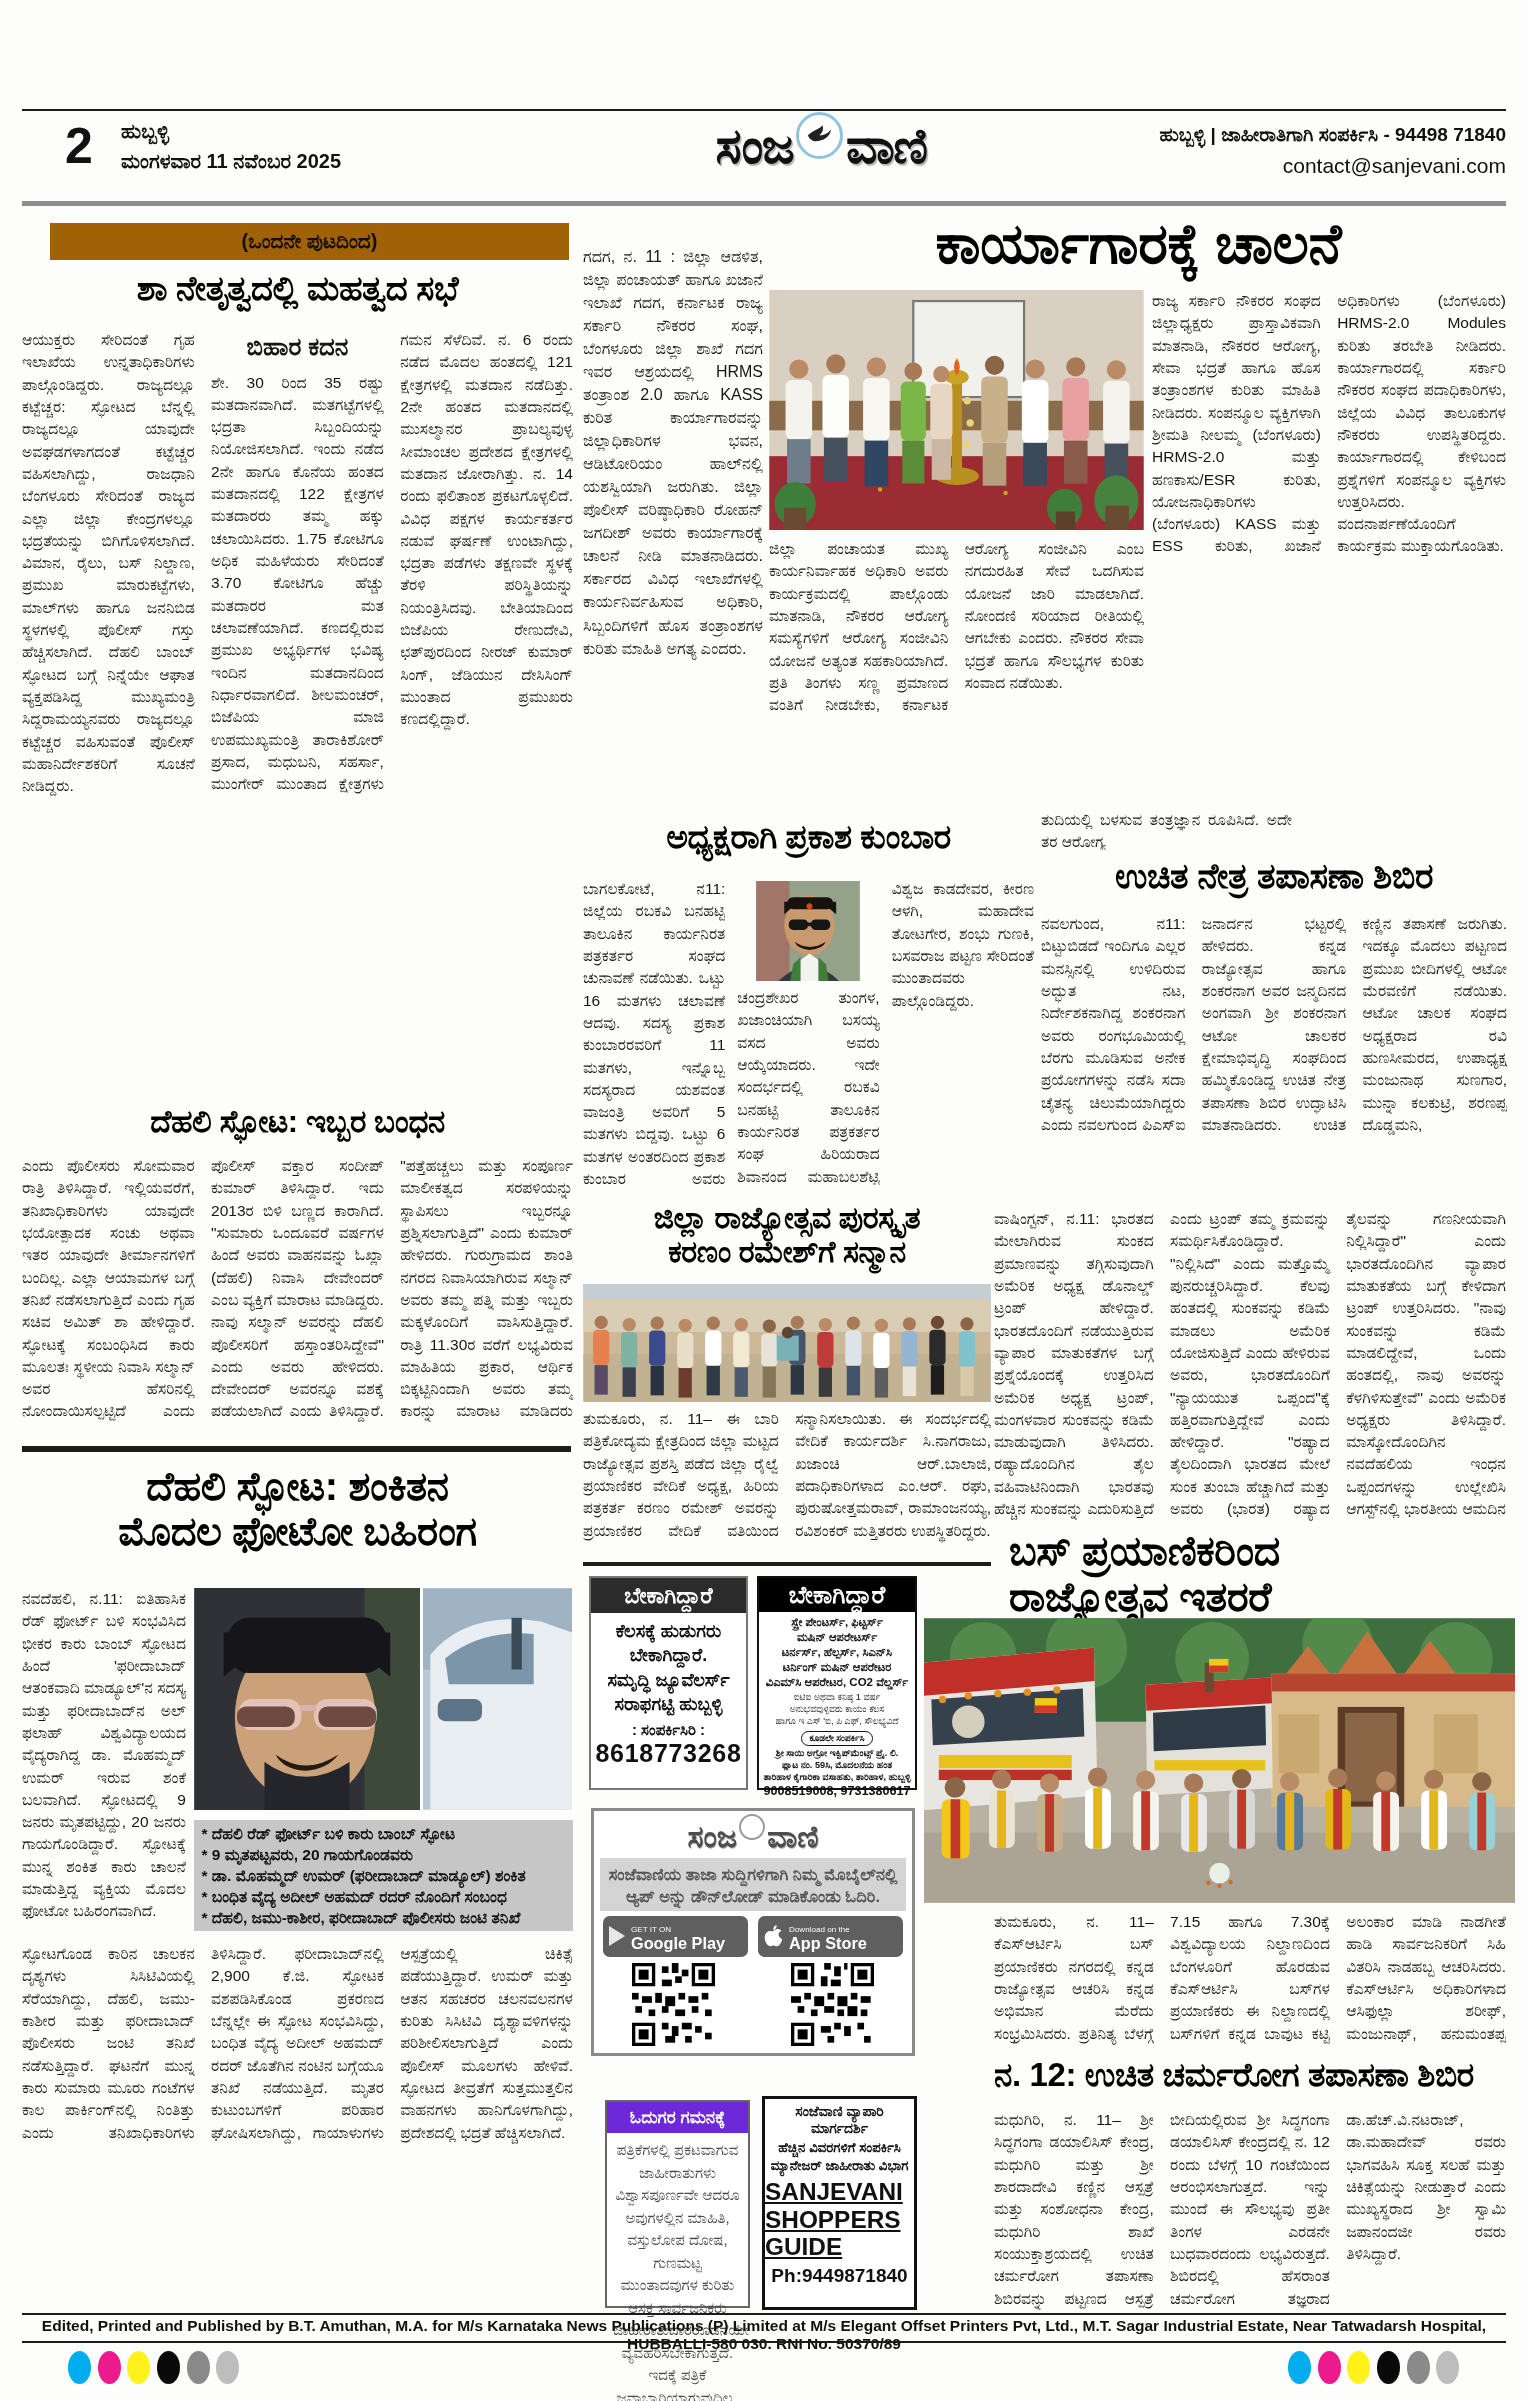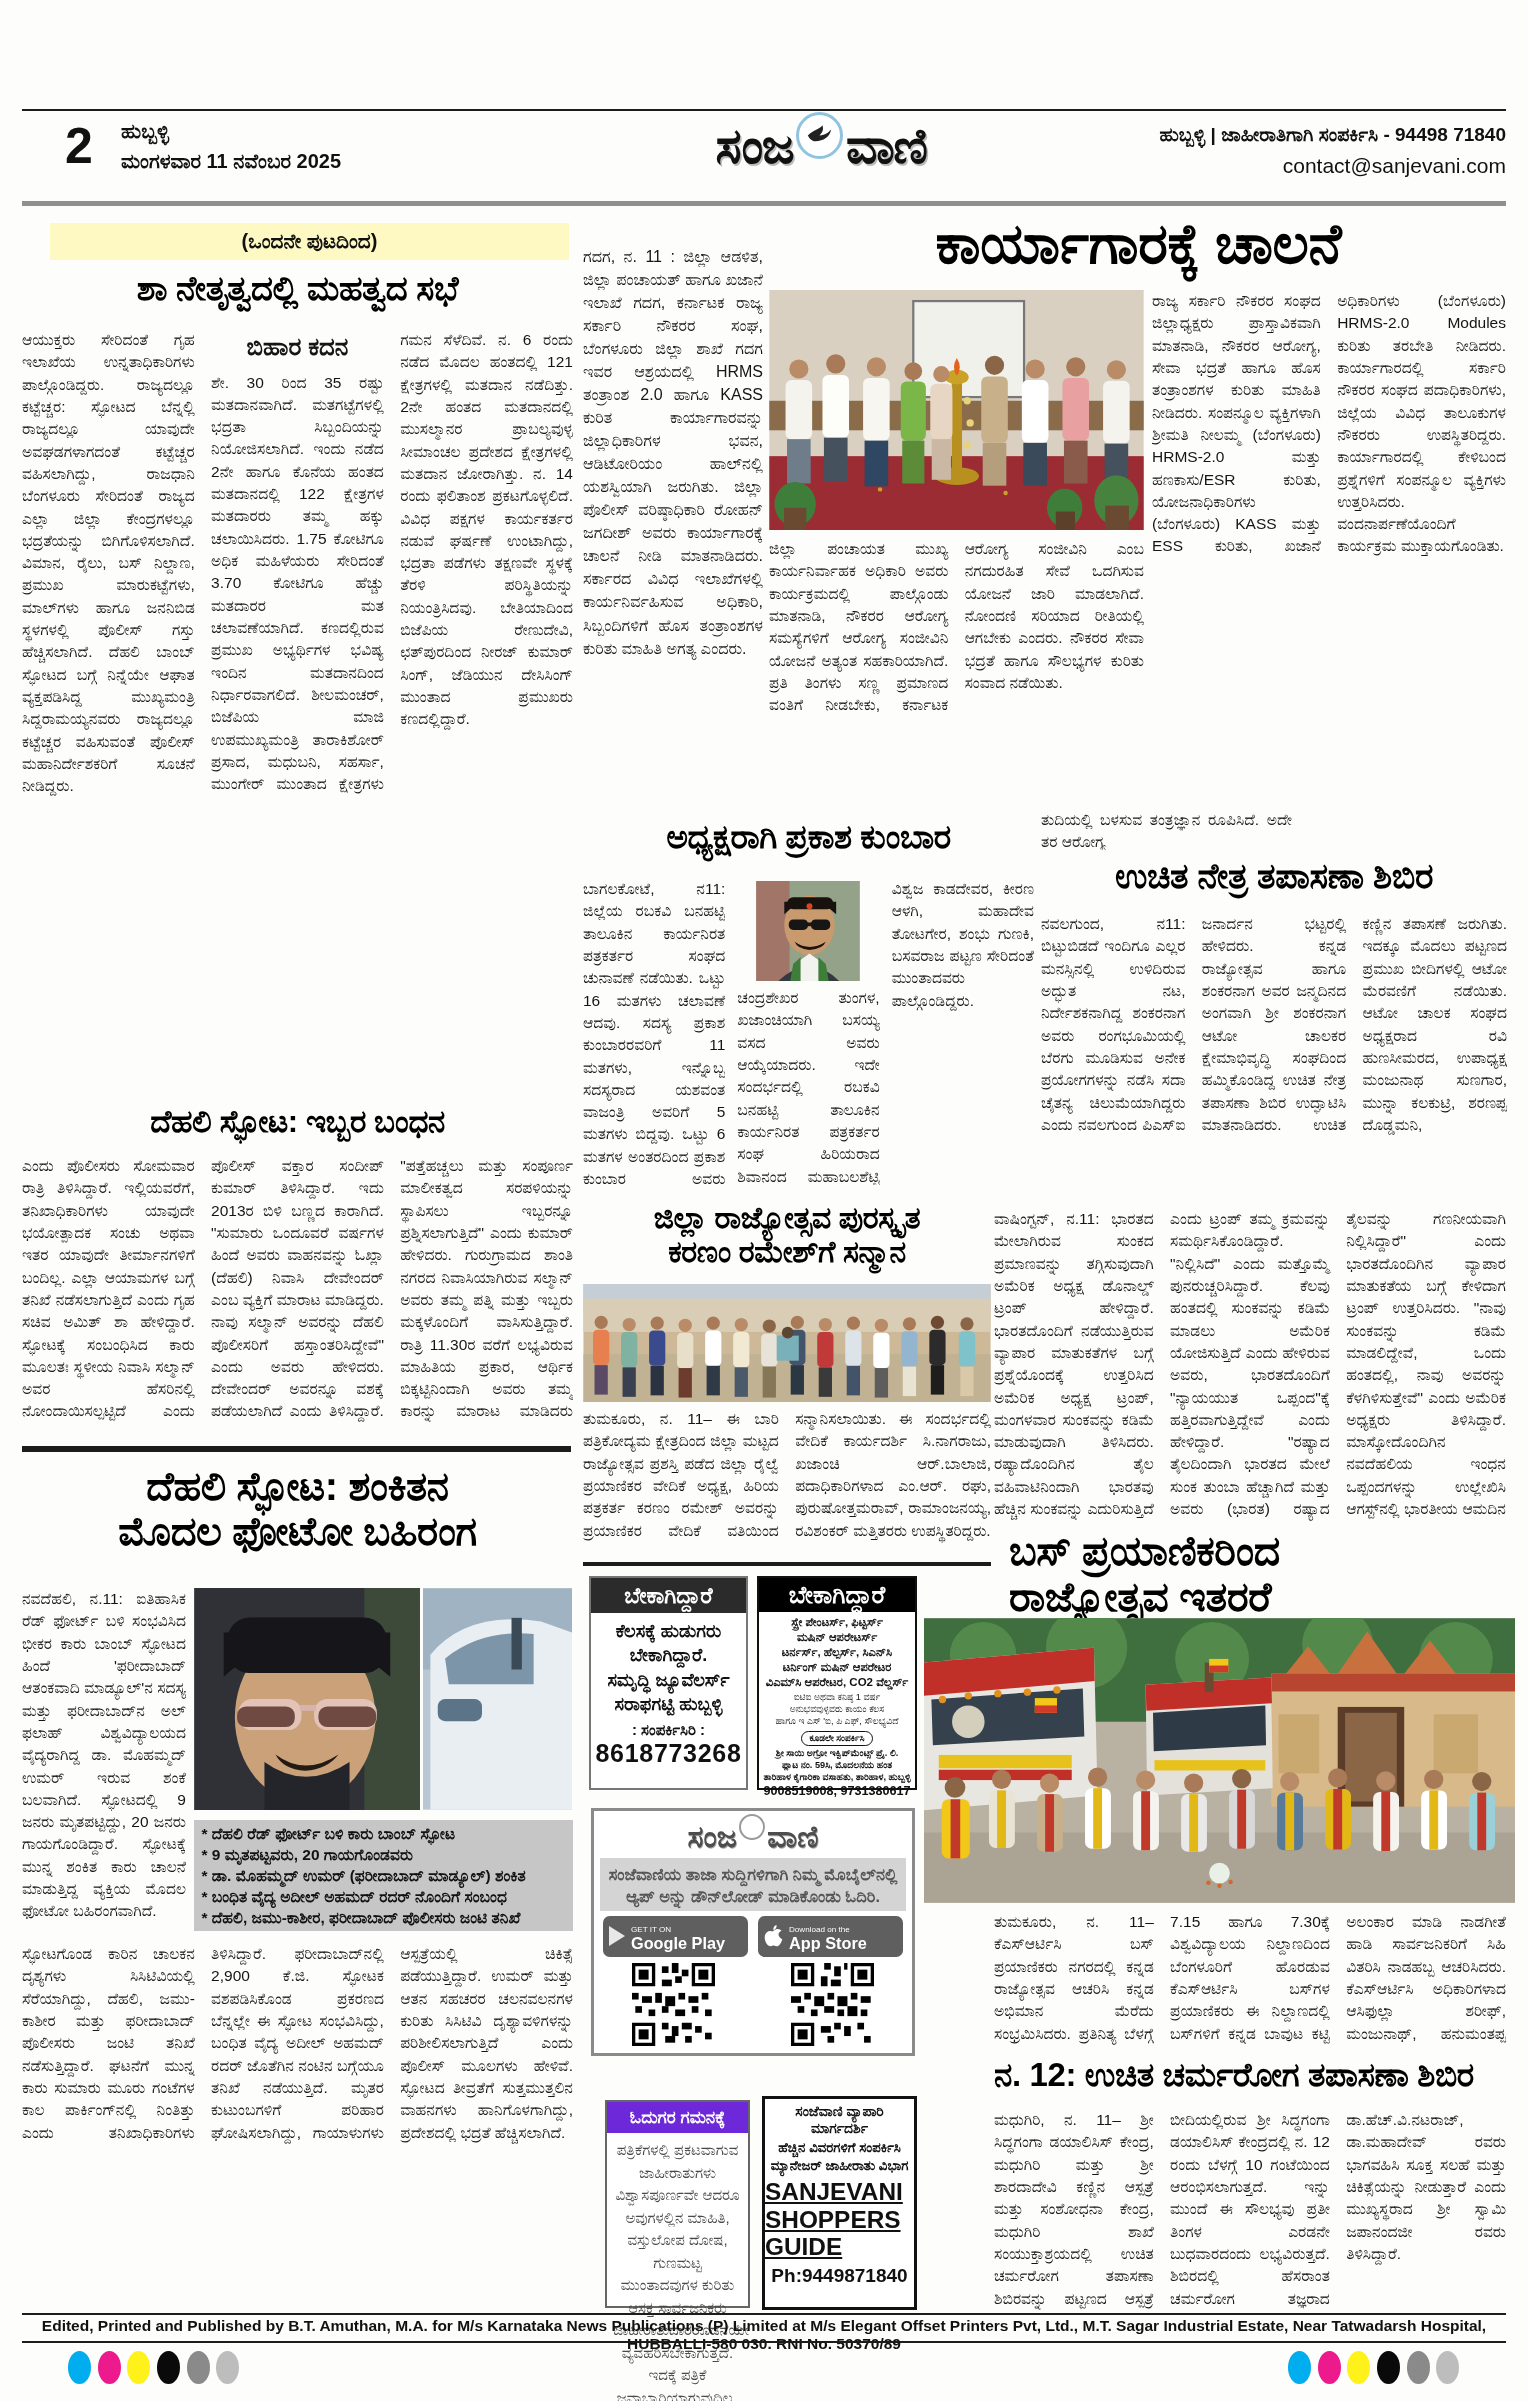--- a/index.html
+++ b/index.html
@@ -4,21 +4,21 @@
 <style>
   html,body{margin:0;padding:0;background:#e9e9e9;}
   #page{position:relative;width:1528px;height:2401px;background:#fdfdfb;margin:0 auto;
         font-family:"Liberation Sans","DejaVu Sans",sans-serif;color:#111;overflow:hidden;}
   .abs{position:absolute;}
   .hr{background:#1c1c1c;}
   .bt{font-size:15.5px;line-height:1.44;text-align:justify;color:#151515;overflow:hidden;}
   .c2{column-count:2;column-gap:16.3px;}
   .c3{column-count:3;column-gap:16.3px;}
   .hl{font-weight:800;text-align:center;color:#000;letter-spacing:-0.4px;line-height:1.12;}
-  .kicker{background:#fef9c3;text-align:center;font-weight:700;font-size:20px;line-height:37px;}
+  .kicker{background:#a16207;text-align:center;font-weight:700;font-size:20px;line-height:37px;}
   .subhead{font-weight:800;font-size:24.4px;text-align:center;margin:13.3px 0 7.4px 0;}
   .pre{white-space:pre-line;}
   .adbox{border:2.2px solid #555;background:#fff;box-sizing:border-box;}
   .adhead{background:#141414;color:#fff;font-weight:800;text-align:center;}
   .badge{background:#5f5f5f;border-radius:6.7px;color:#fff;display:flex;align-items:center;padding:3px 6px;gap:6px;height:41px;box-sizing:border-box;}
   .badge .tag{font-size:8.1px;line-height:1.1;}
   .badge .nm{font-size:16.3px;font-weight:700;line-height:1.05;}
   .dot{width:23px;height:33px;border-radius:50%;display:inline-block;margin-right:6.7px;}
   .playtri{width:0;height:0;border-top:10.4px solid transparent;border-bottom:10.4px solid transparent;border-left:16.3px solid #e8e8e8;}
   .qr{background:#fff;}

